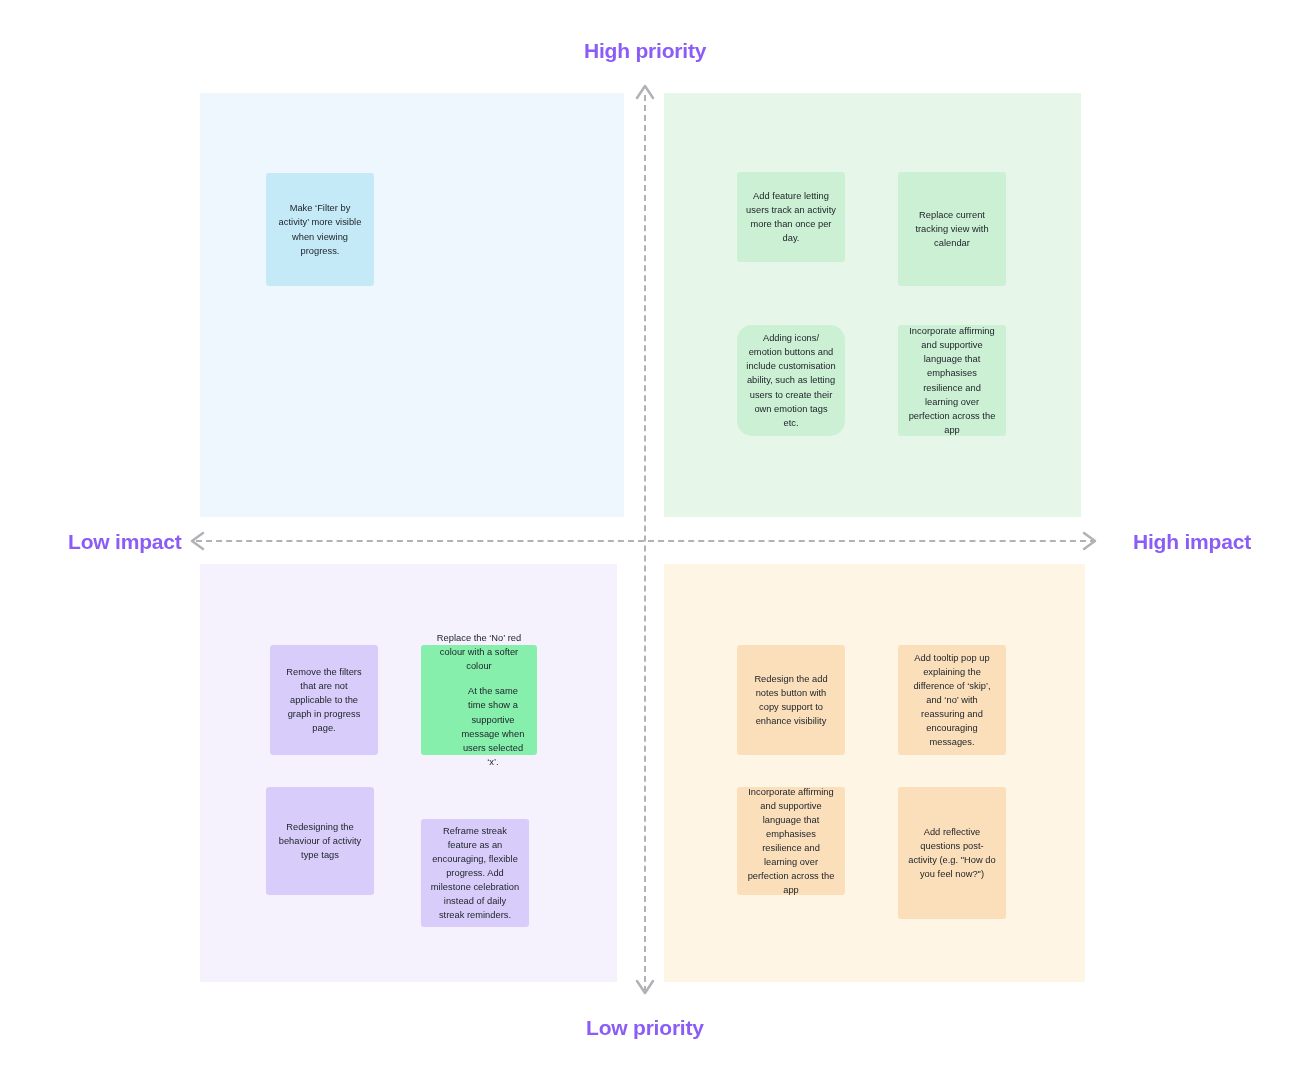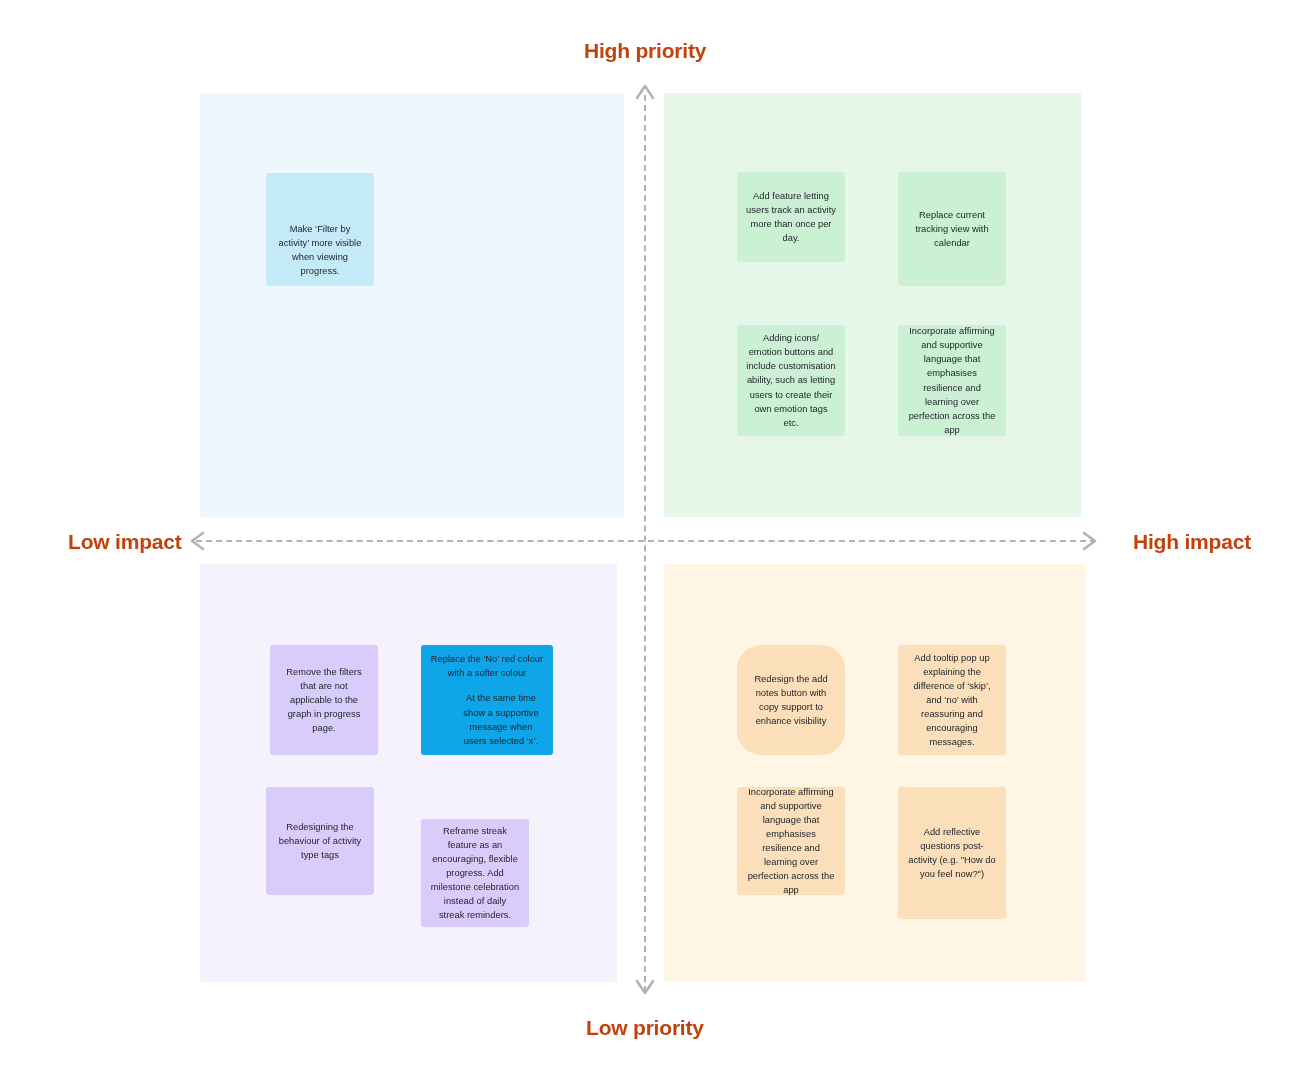--- a/index.html
+++ b/index.html
@@ -14,21 +14,21 @@
     position: relative;
     width: 1302px;
     height: 1080px;
     background: #ffffff;
   }
 
   
   .axis-label {
     position: absolute;
     font-weight: bold;
-    color: #c2410c;
+    color: #8b5cf6;
     font-size: 21px;
     letter-spacing: -0.2px;
     white-space: nowrap;
   }
   #label-high-priority { left: 584px; top: 39px; }
   #label-low-priority  { left: 586px; top: 1016px; }
   #label-low-impact    { left: 52px;  top: 530px; margin-left: 16px; }
   #label-high-impact   { left: 1133px; top: 530px; }
 
   
@@ -91,21 +91,21 @@
     padding: 8px 9px;
     border-radius: 3px;
     font-size: 9.3px;
     line-height: 1.52;
     color: #20252c;
     letter-spacing: 0.02px;
   }
   .note p { margin: 0; }
   .note p + p { margin-top: 11px; margin-left: 28px; }
 
-  .note.blue   { background: #c5eaf7; justify-content: flex-end; }
+  .note.blue   { background: #c5eaf7; }
   .note.green  { background: #ccf0d3; }
   .note.purple { background: #d8cdfa; }
   .note.orange { background: #fbdfba; }
 </style>
 </head>
 <body>
 
 <div id="board">
 
   <div class="quadrant" id="quadrant-low-impact-high-priority" style="background: rgb(238, 247, 254);"></div>
@@ -145,40 +145,40 @@
   <div id="notes-layer">
       <div class="note blue" style="left: 266px; top: 173px; width: 108px; height: 113px; background: rgb(197, 234, 247);">
         <p>Make ‘Filter by activity’ more visible when viewing progress.</p>
       </div>
       <div class="note green" style="left: 737px; top: 172px; width: 108px; height: 90px; background: rgb(204, 240, 211);">
         <p>Add feature letting users track an activity more than once per day.</p>
       </div>
       <div class="note green" style="left: 898px; top: 172px; width: 108px; height: 114px; background: rgb(204, 240, 211);">
         <p>Replace current tracking view with calendar</p>
       </div>
-      <div class="note green" style="left: 737px; top: 325px; width: 108px; height: 111px; background: rgb(204, 240, 211);">
+      <div class="note green" style="left: 737px; top: 325px; width: 108px; height: 111px; background: rgb(204, 240, 211); border-radius: 15px;">
         <p>Adding icons/ emotion buttons and include customisation ability, such as letting users to create their own emotion tags etc.</p>
       </div>
       <div class="note green" style="left: 898px; top: 325px; width: 108px; height: 111px; background: rgb(204, 240, 211);">
         <p>Incorporate affirming and supportive language that emphasises resilience and learning over perfection across the app</p>
       </div>
       <div class="note purple" style="left: 270px; top: 645px; width: 108px; height: 110px; background: rgb(216, 205, 250);">
         <p>Remove the filters that are not applicable to the graph in progress page.</p>
       </div>
-      <div class="note purple" style="left: 421px; top: 645px; width: 132px; height: 110px; background: #0ea5e9;">
+      <div class="note purple" style="left: 421px; top: 645px; width: 116px; height: 110px; background: #86efac;">
         <p>Replace the ‘No’ red colour with a softer colour</p>
         <p>At the same time show a supportive message when users selected ‘x’.</p>
       </div>
       <div class="note purple" style="left: 266px; top: 787px; width: 108px; height: 108px; background: rgb(216, 205, 250);">
         <p>Redesigning the behaviour of activity type tags</p>
       </div>
       <div class="note purple" style="left: 421px; top: 787px; width: 108px; height: 108px; background: rgb(216, 205, 250); margin-top: 32px;">
         <p>Reframe streak feature as an encouraging, flexible progress. Add milestone celebration instead of daily streak reminders.</p>
       </div>
-      <div class="note orange" style="left: 737px; top: 645px; width: 108px; height: 110px; background: rgb(251, 223, 186); border-radius: 24px;">
+      <div class="note orange" style="left: 737px; top: 645px; width: 108px; height: 110px; background: rgb(251, 223, 186);">
         <p>Redesign the add notes button with copy support to enhance visibility</p>
       </div>
       <div class="note orange" style="left: 898px; top: 645px; width: 108px; height: 110px; background: rgb(251, 223, 186);">
         <p>Add tooltip pop up explaining the difference of ‘skip’, and ‘no’ with reassuring and encouraging messages.</p>
       </div>
       <div class="note orange" style="left: 737px; top: 787px; width: 108px; height: 108px; background: rgb(251, 223, 186);">
         <p>Incorporate affirming and supportive language that emphasises resilience and learning over perfection across the app</p>
       </div>
       <div class="note orange" style="left: 898px; top: 787px; width: 108px; height: 132px; background: rgb(251, 223, 186);">
         <p>Add reflective questions post-activity (e.g. "How do you feel now?")</p>

